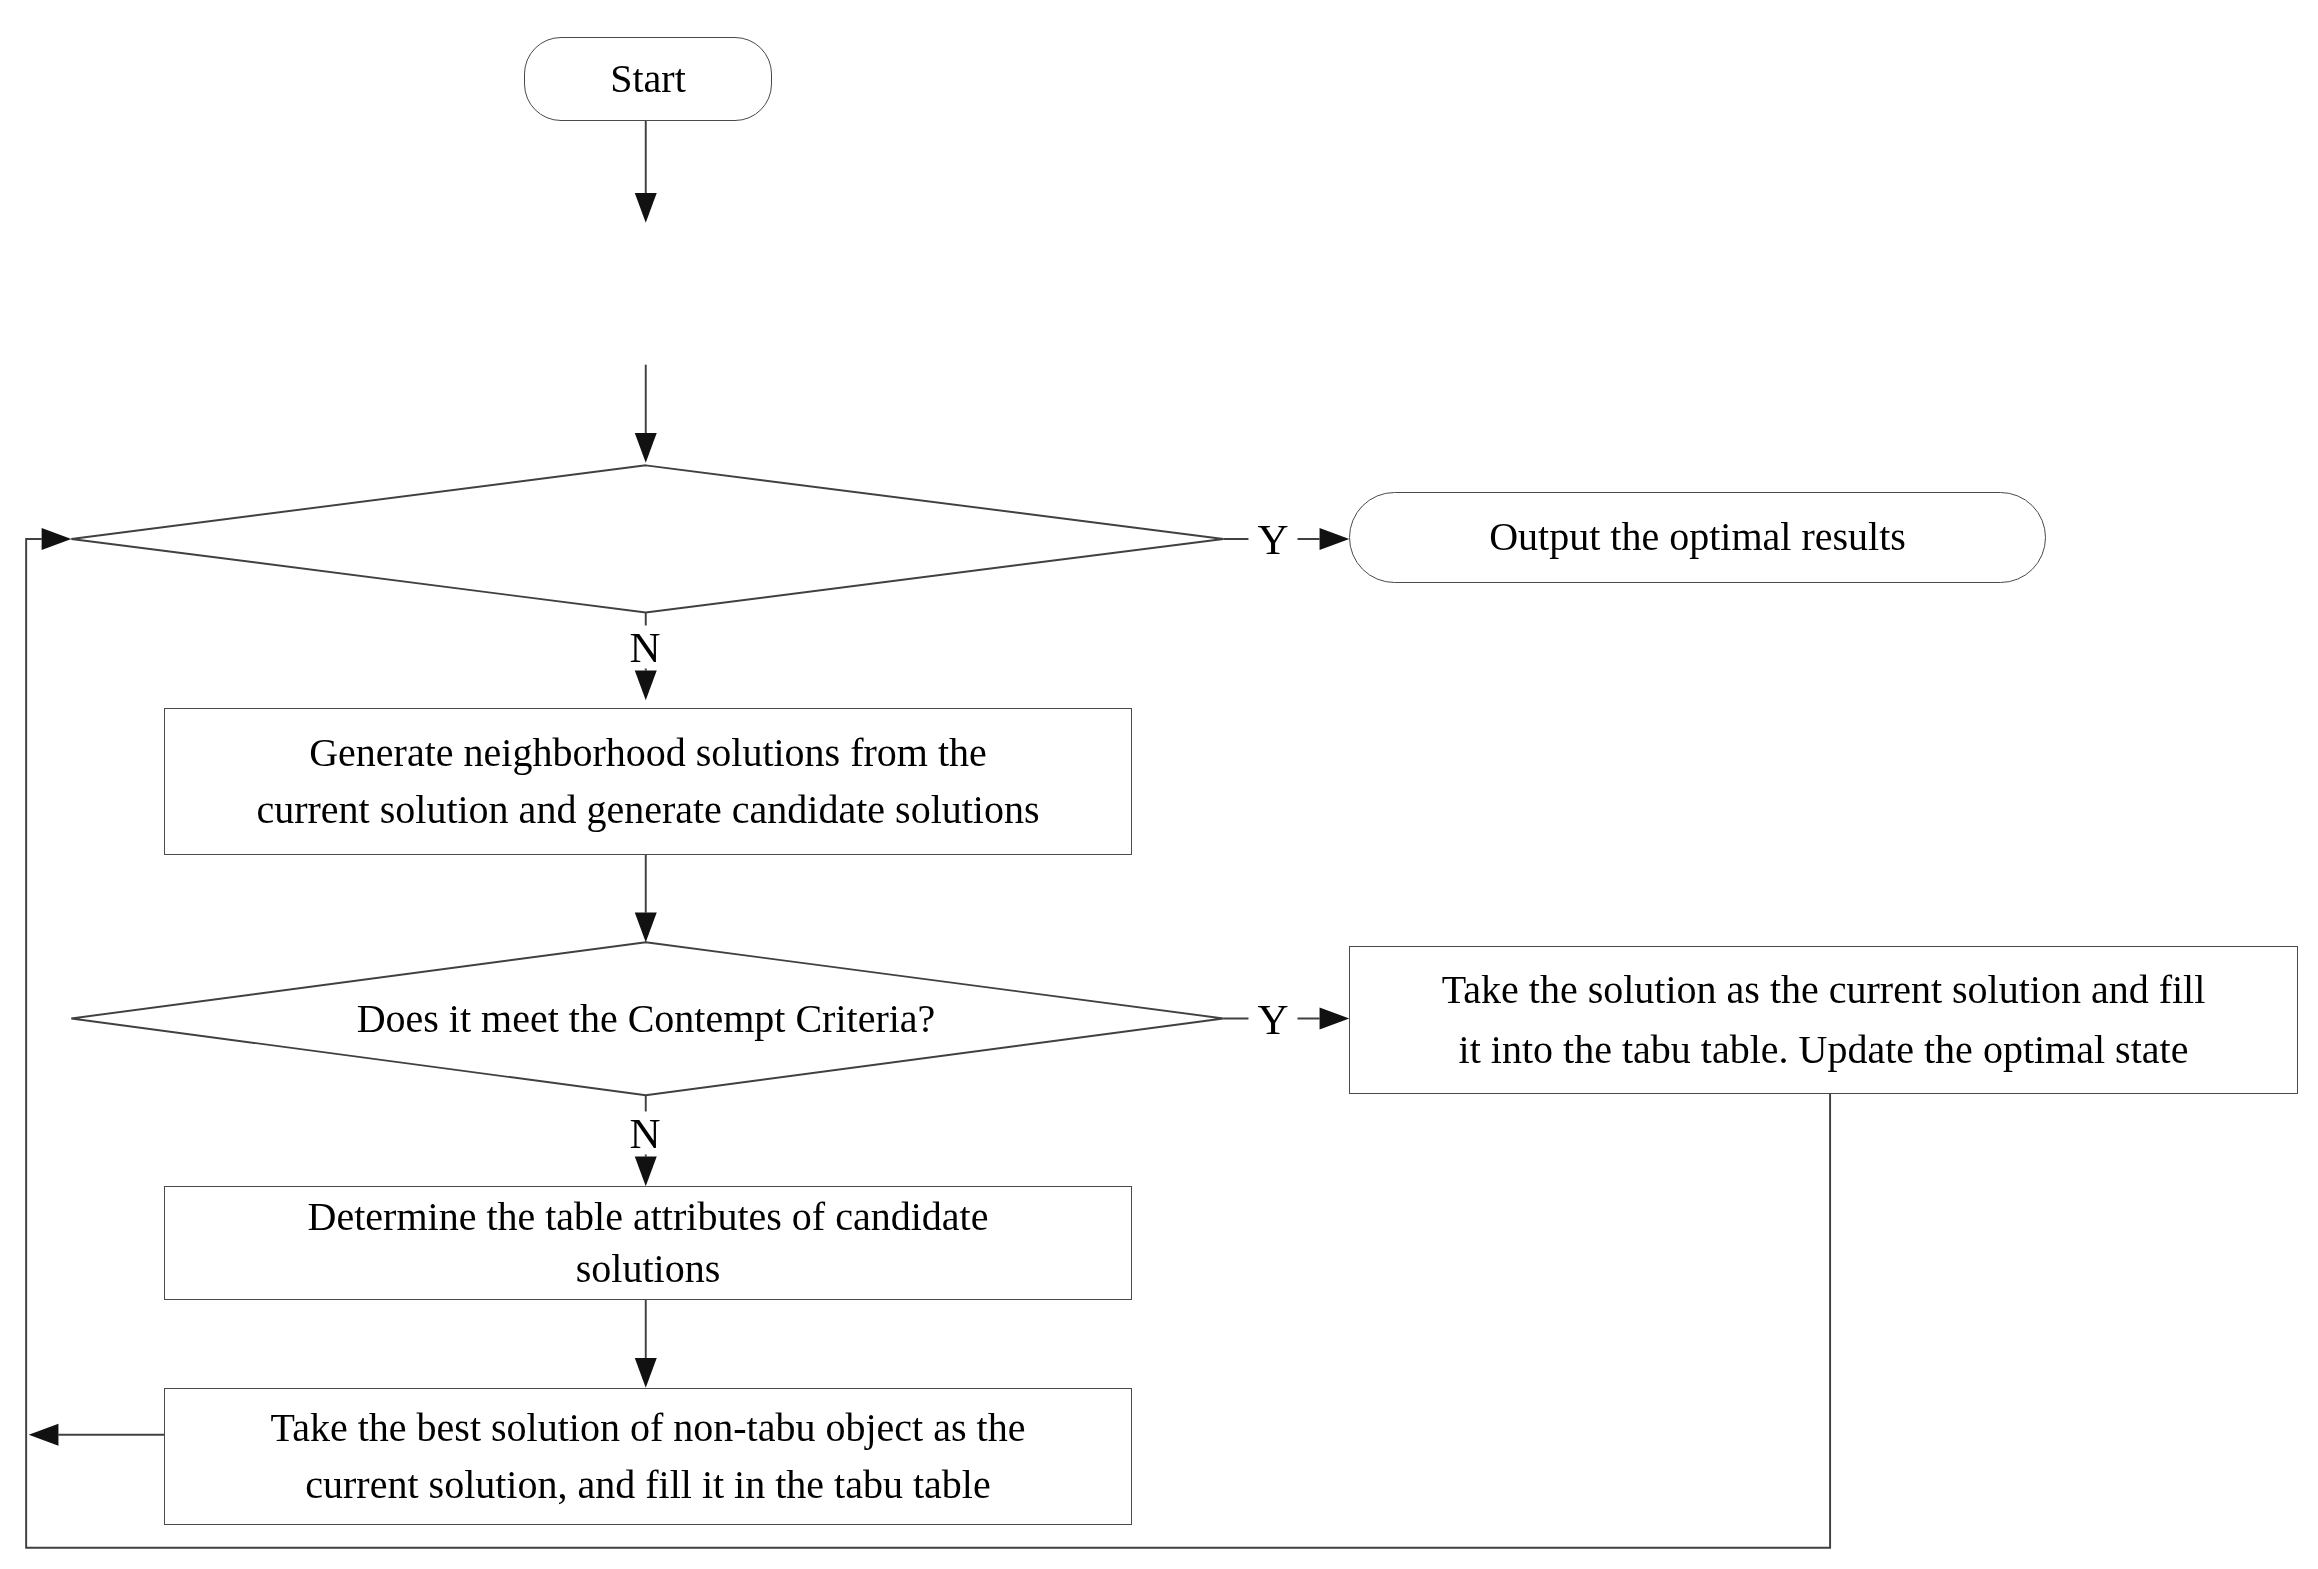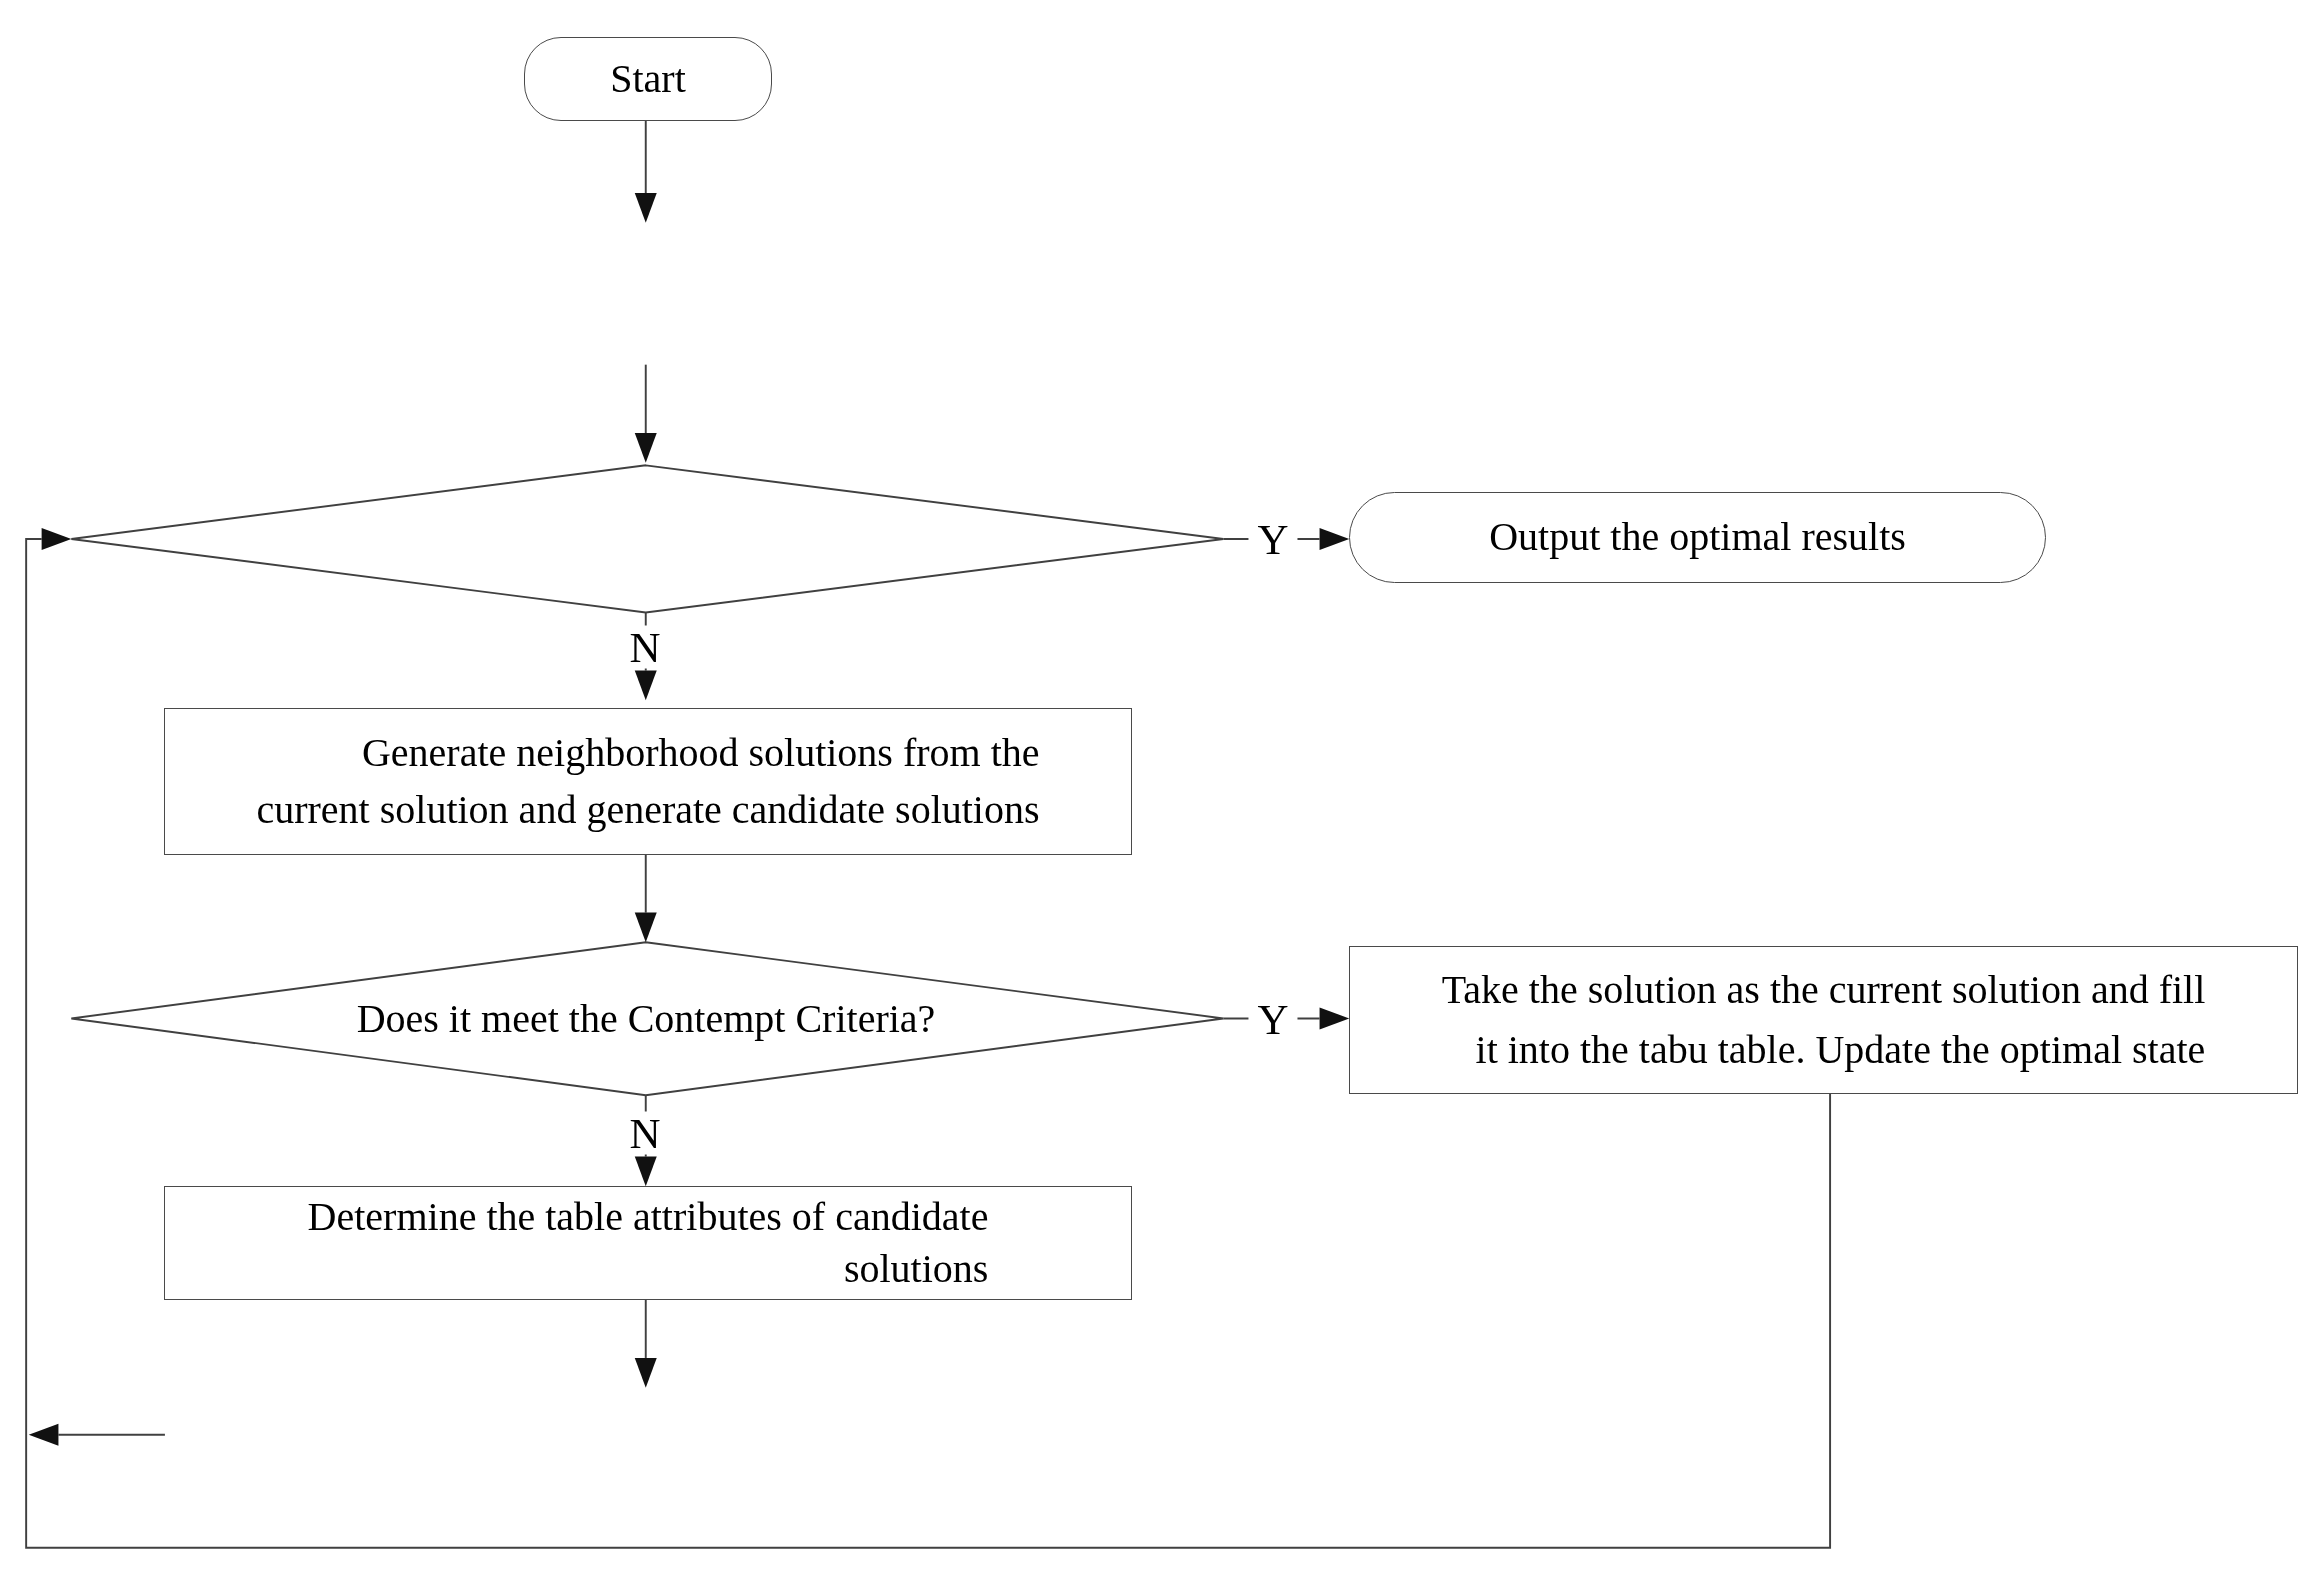--- a/index.html
+++ b/index.html
@@ -23,21 +23,21 @@
     height: 1569px;
   }
   .node {
     position: absolute;
     box-sizing: border-box;
     border: 1.9px solid #4a4a4a;
     background: #ffffff;
     display: flex;
     align-items: center;
     justify-content: center;
-    text-align: right;
+    text-align: center;
     font-size: 40px;
     line-height: 1.42;
     white-space: pre-line;
     color: #000000;
   }
   .terminal {
     border-radius: 37px;
   }
   .stadium {
     border-radius: 46px;
@@ -134,20 +134,22 @@
 current solution and generate candidate solutions</div>
 
   <div class="diamond-label" id="label-contempt">Does it meet the Contempt Criteria?</div>
 
   <div class="node" id="node-takesolution">Take the solution as the current solution and fill
 it into the tabu table. Update the optimal state</div>
 
   <div class="node" id="node-determine">Determine the table attributes of candidate
 solutions</div>
 
+  <div class="node" id="node-takebest">Take the best solution of non-tabu object as the
+current solution, and fill it in the tabu table</div>
 
   <div class="edge-label" id="edge-y1">Y</div>
   <div class="edge-label" id="edge-n1">N</div>
   <div class="edge-label" id="edge-y2">Y</div>
   <div class="edge-label" id="edge-n2">N</div>
 
 </div>
 
 
 </body></html>

